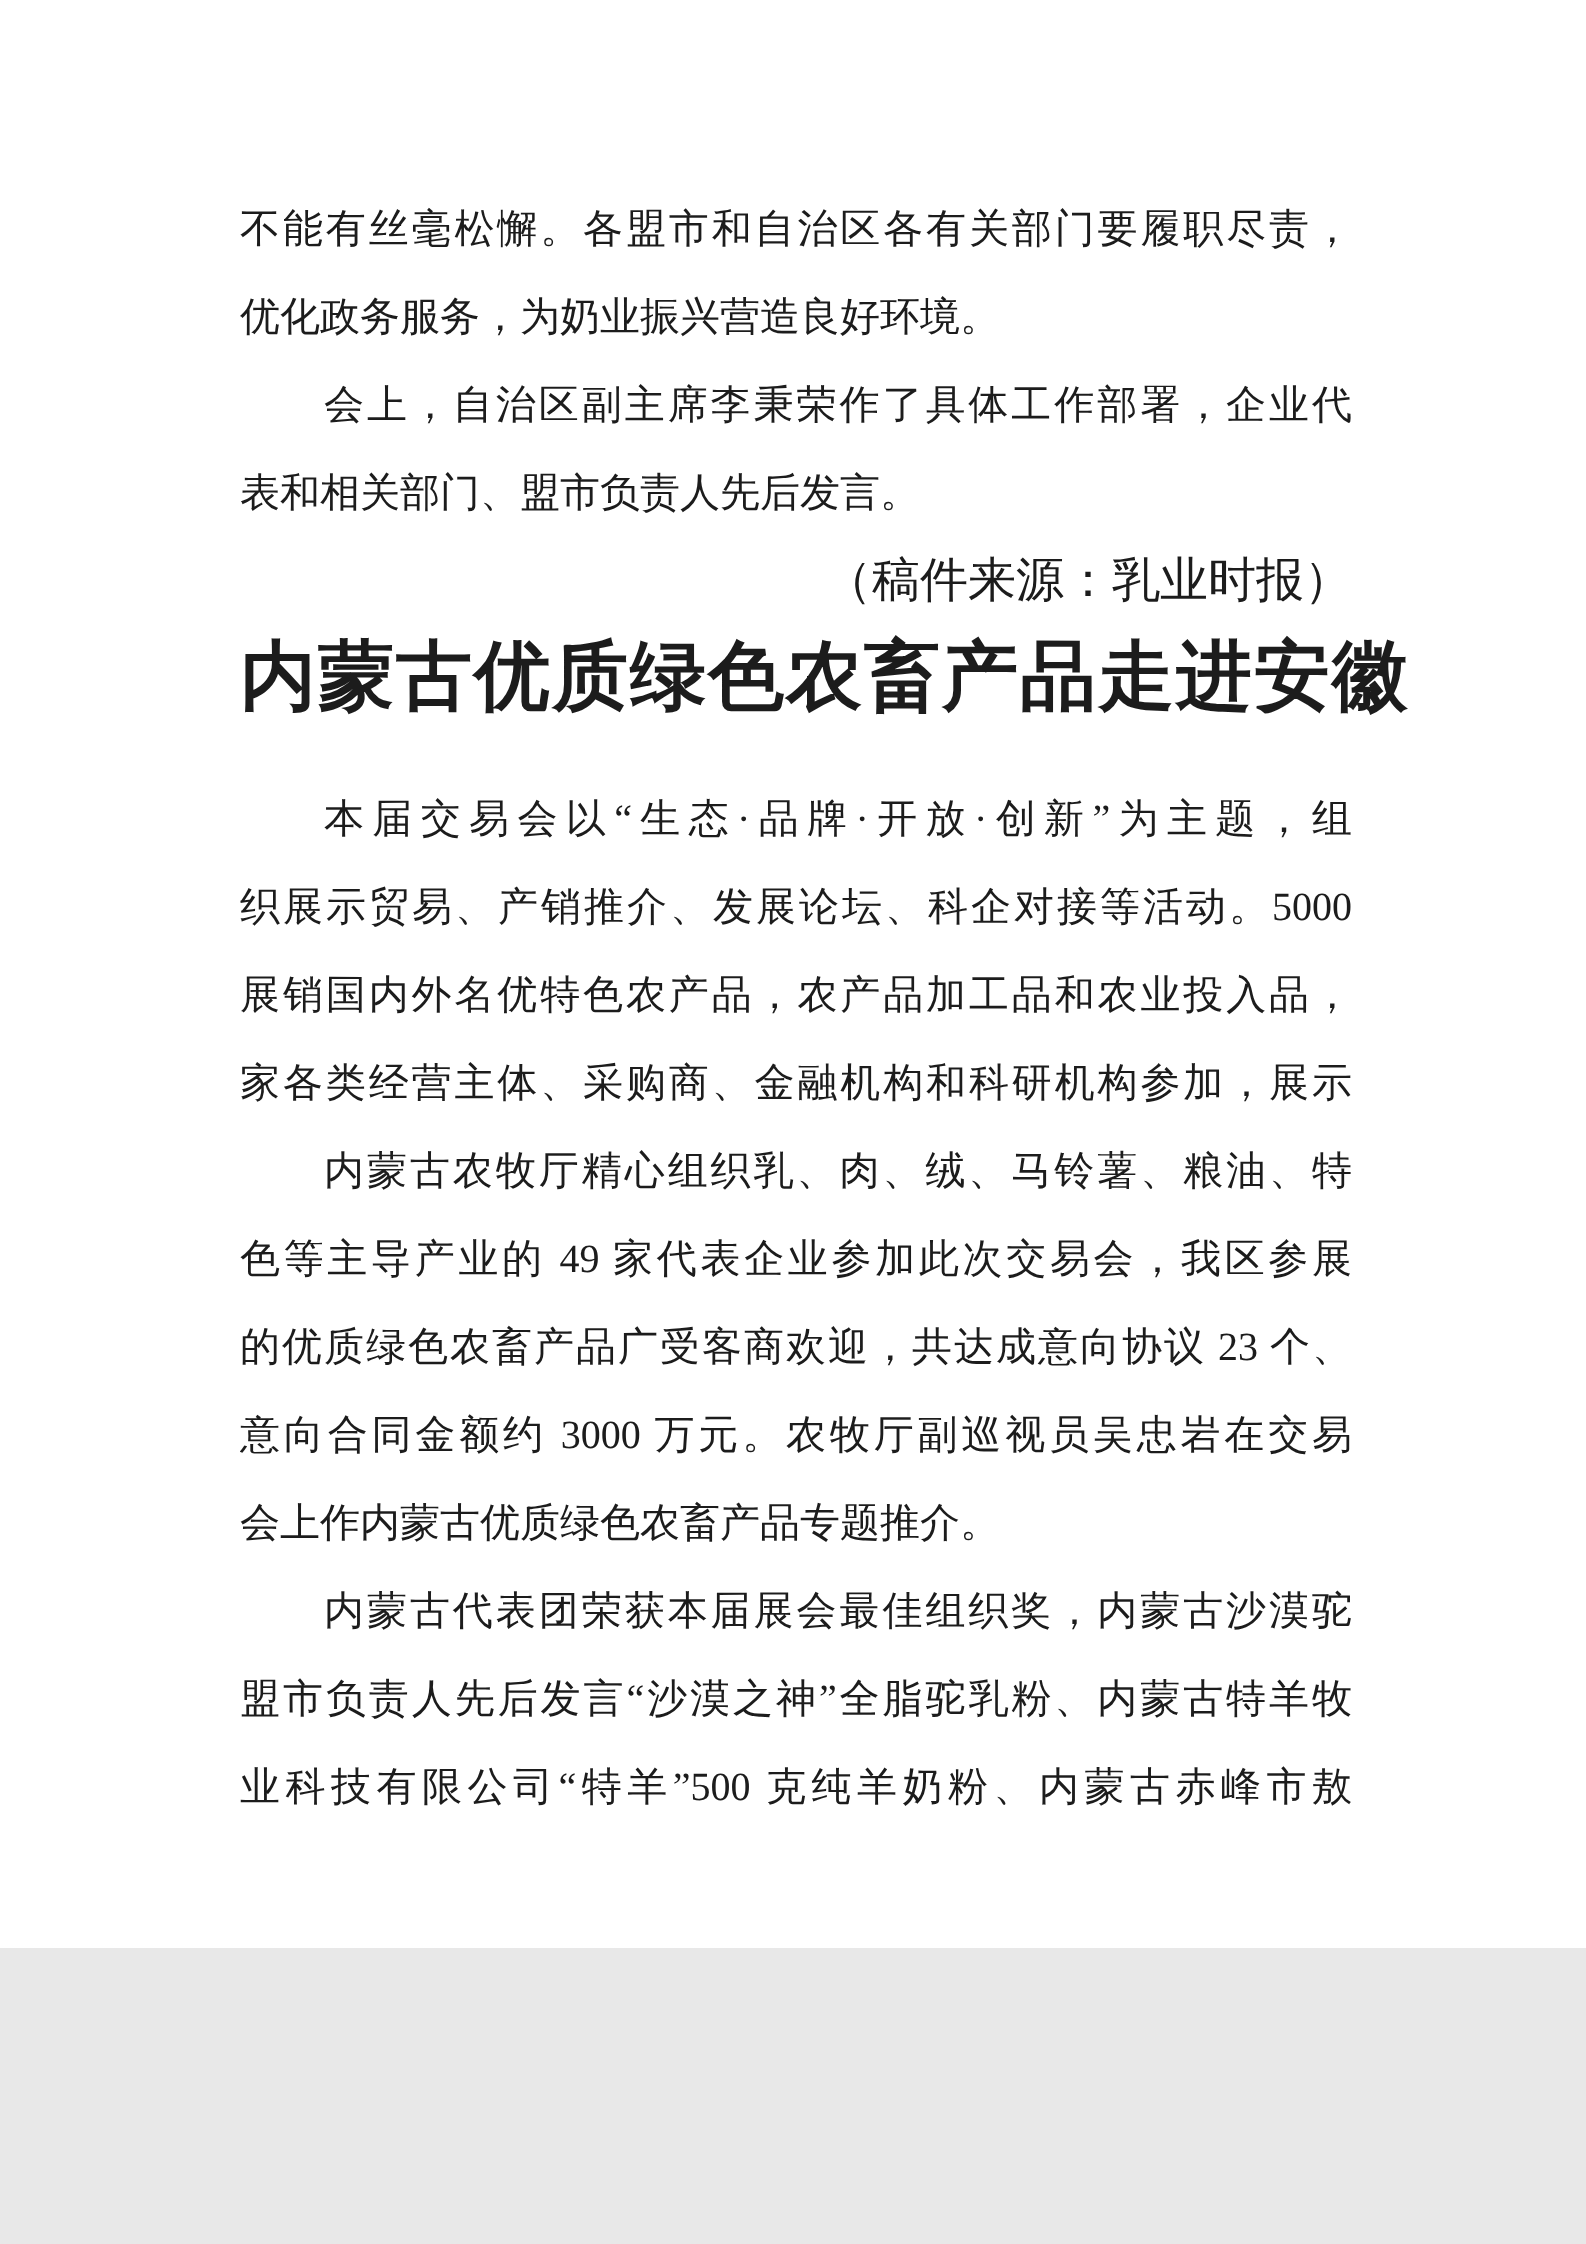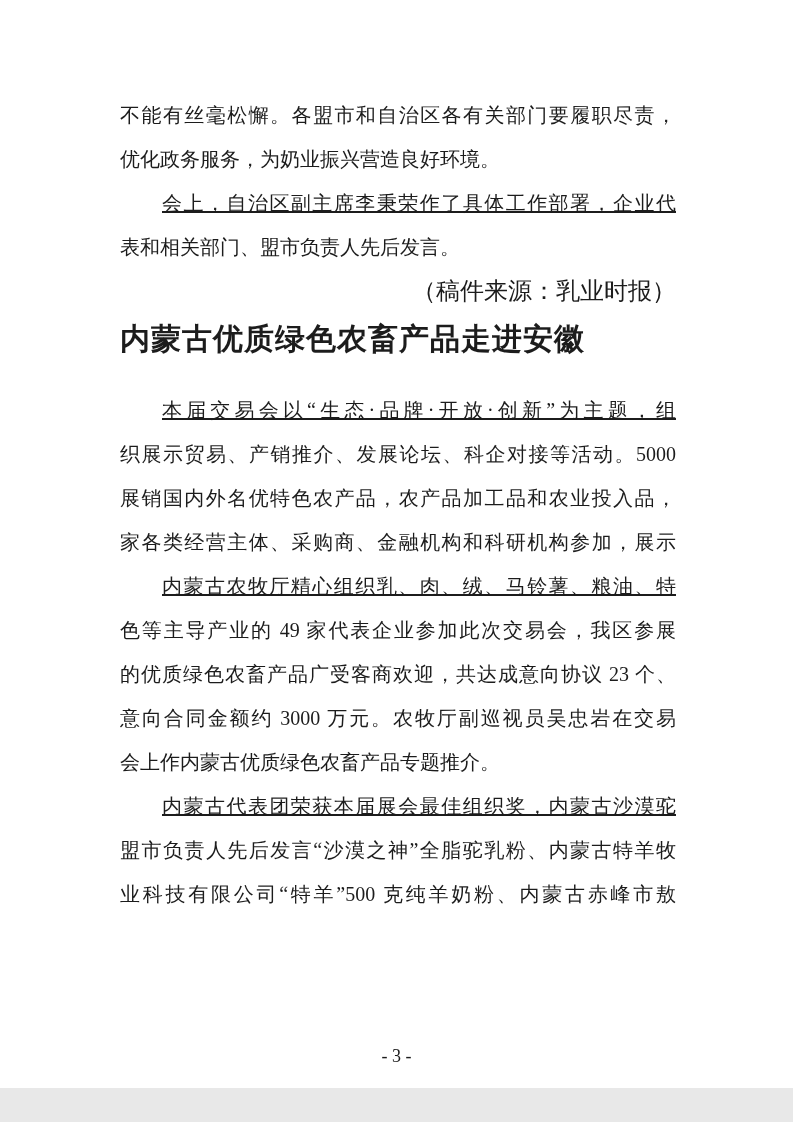--- a/index.html
+++ b/index.html
@@ -3,21 +3,21 @@
 <meta charset="utf-8">
 <style>
   html, body {
     margin: 0;
     padding: 0;
     background: #e8e8e8;
   }
   .page {
     position: relative;
     width: 793px;
-    height: 1088px;
+    height: 974px;
     margin: 0 auto;
     background: #ffffff;
     font-family: "Liberation Serif", "DejaVu Serif", serif;
     color: #1c1c1c;
     overflow: hidden;
   }
   .content {
     position: absolute;
     left: 120px;
     top: 93px;
@@ -30,32 +30,31 @@
     white-space: nowrap;
     overflow: hidden;
     text-align: left;
   }
   .line.full {
     text-align: justify;
     text-align-last: justify;
   }
   .line.indent {
     padding-left: 42px;
-    text-decoration: underline;
   }
   .source-line {
     height: 44px;
     line-height: 44px;
     font-size: 24px;
     text-align: right;
   }
   .heading {
     height: 75px;
     line-height: 52px;
-    font-size: 30px;
+    font-size: 38px;
     font-weight: bold;
     text-align: left;
     letter-spacing: 1px;
     white-space: nowrap;
   }
   .page-number {
     position: absolute;
     left: 0;
     width: 793px;
     top: 1044px;

